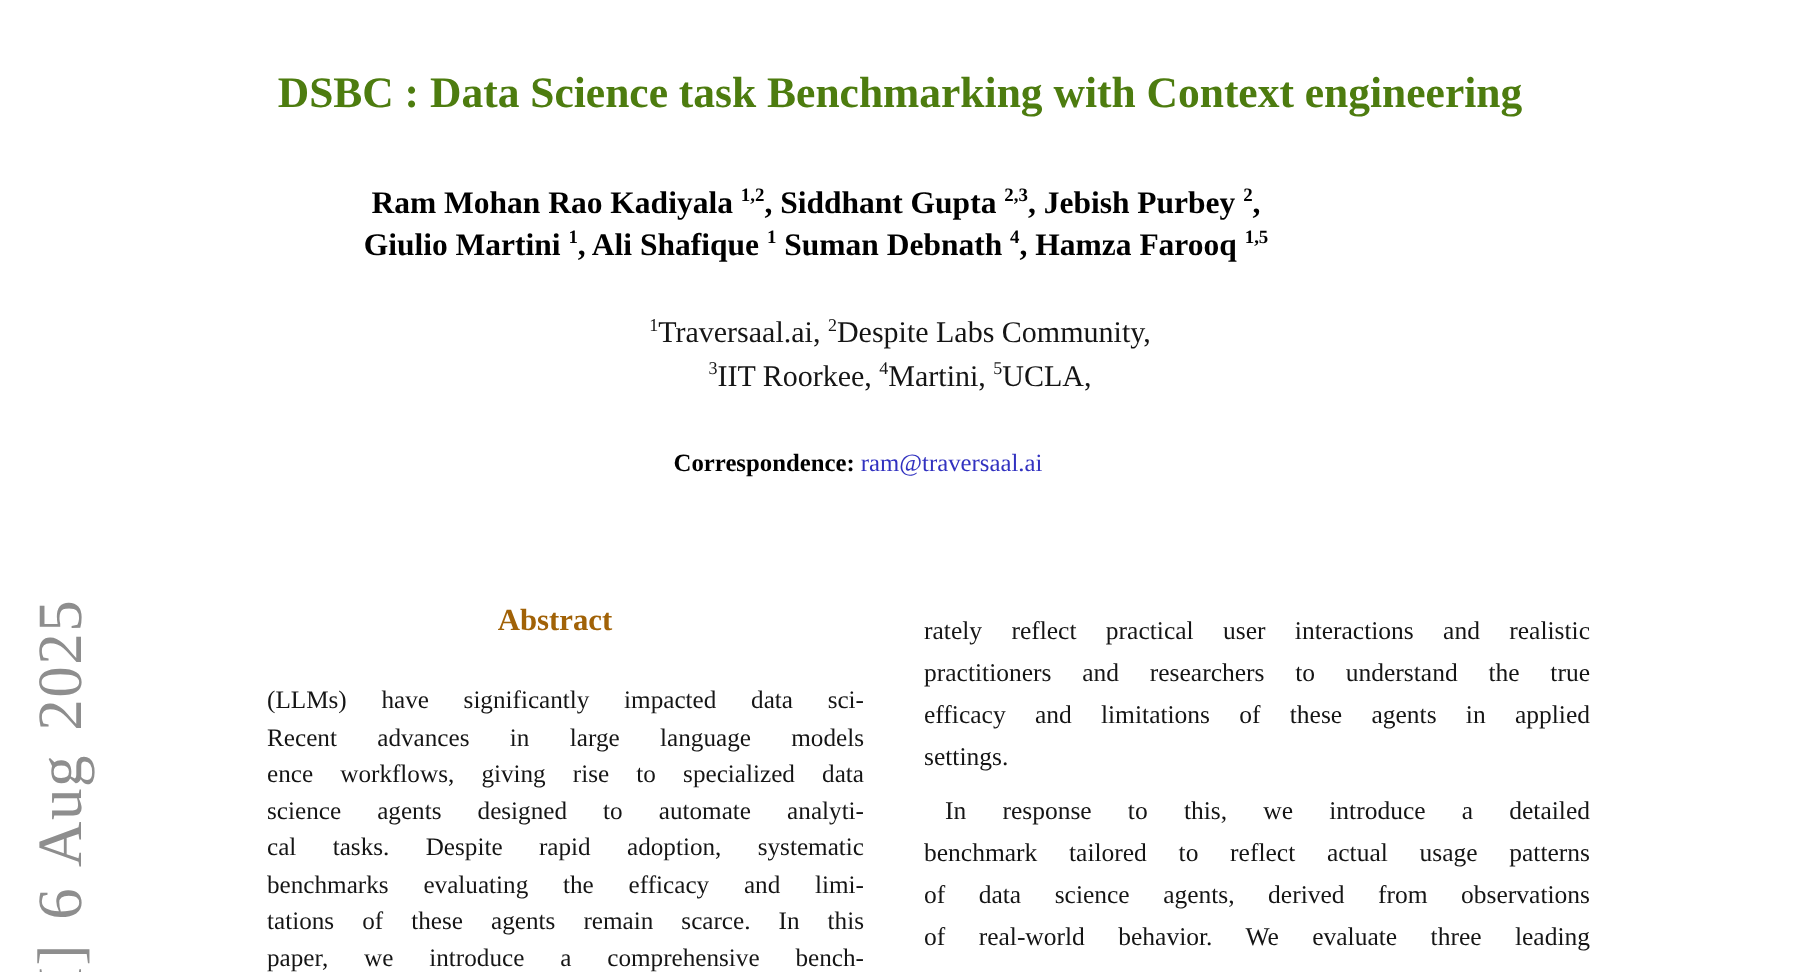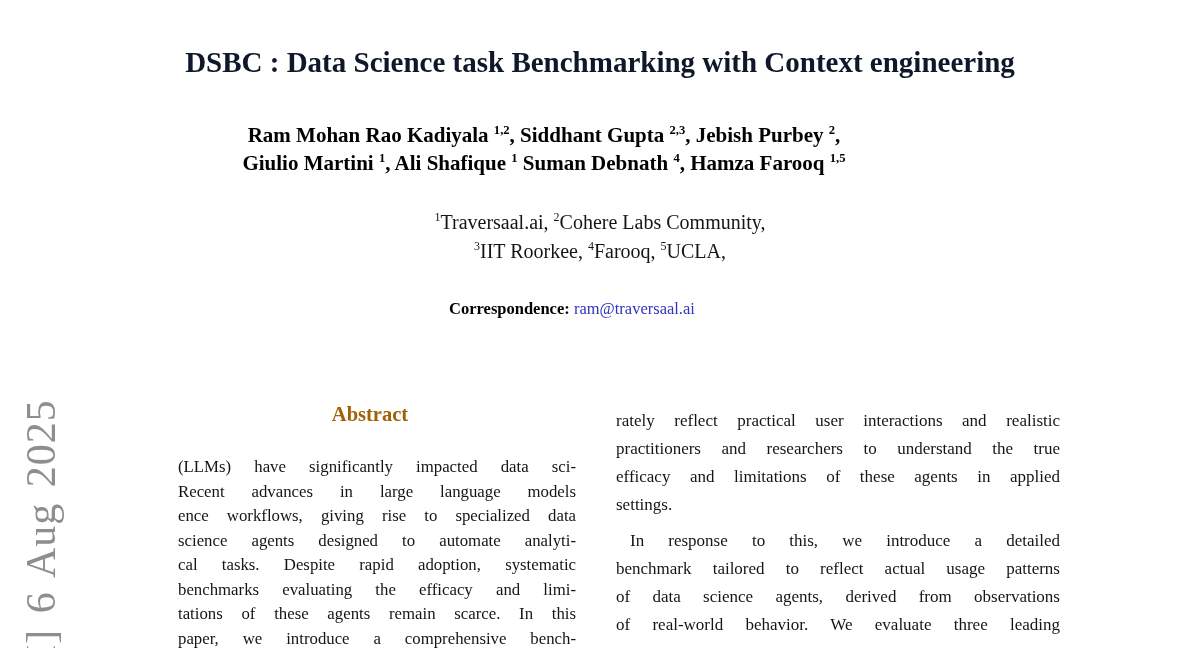--- a/index.html
+++ b/index.html
@@ -16,21 +16,21 @@
   .watermark {
     position: absolute; left: 20px; top: 690px;
     transform: rotate(-90deg); transform-origin: 0 0;
     font-size: 42px; letter-spacing: 1px; word-spacing: 4px;
     white-space: nowrap; line-height: 1;
   }
 
   
   .title {
     position: absolute; top: 46px; left: 0; width: 1200px; margin: 0;
-    text-align: center; font-size: 29px; font-weight: bold; color: #0f172a;
+    text-align: center; font-size: 29px; font-weight: bold; color: #4d7c0f;
   }
   .authors {
     position: absolute; top: 122px; left: 0; width: 1088px;
     text-align: center; font-size: 21px; font-weight: bold; line-height: 27.5px; color: #000;
   }
   .affiliations {
     position: absolute; top: 208px; left: 0; width: 1200px;
     text-align: center; font-size: 20px; line-height: 29px;
   }
   .correspondence {
@@ -71,22 +71,22 @@
   <div class="watermark" style="color: rgb(142, 142, 142);">AI] 6 Aug 2025</div>
 
   <h1 class="title">DSBC : Data Science task Benchmarking with Context engineering</h1>
 
   <div class="authors">
     <div><span>Ram Mohan Rao Kadiyala </span><sup>1,2</sup><span>, Siddhant Gupta </span><sup>2,3</sup><span>, Jebish Purbey </span><sup>2</sup><span>,</span></div>
     <div><span>Giulio Martini </span><sup>1</sup><span>, Ali Shafique </span><sup>1</sup><span> Suman Debnath </span><sup>4</sup><span>, Hamza Farooq </span><sup>1,5</sup></div>
   </div>
 
   <div class="affiliations">
-    <div><sup>1</sup><span>Traversaal.ai, </span><sup>2</sup><span>Cohere Labs Community,</span></div>
-    <div><sup>3</sup><span>IIT Roorkee, </span><sup>4</sup><span>Farooq, </span><sup>5</sup><span>UCLA,</span></div>
+    <div><sup>1</sup><span>Traversaal.ai, </span><sup>2</sup><span>Despite Labs Community,</span></div>
+    <div><sup>3</sup><span>IIT Roorkee, </span><sup>4</sup><span>Martini, </span><sup>5</sup><span>UCLA,</span></div>
   </div>
 
   <div class="correspondence">
     <span class="corr-label">Correspondence:</span>
     <a class="corr-email" href="#" style="color: rgb(50, 50, 192);">ram@traversaal.ai</a>
   </div>
 
   <h2 class="abs-heading">Abstract</h2>
 
   <div class="abstract-body">

